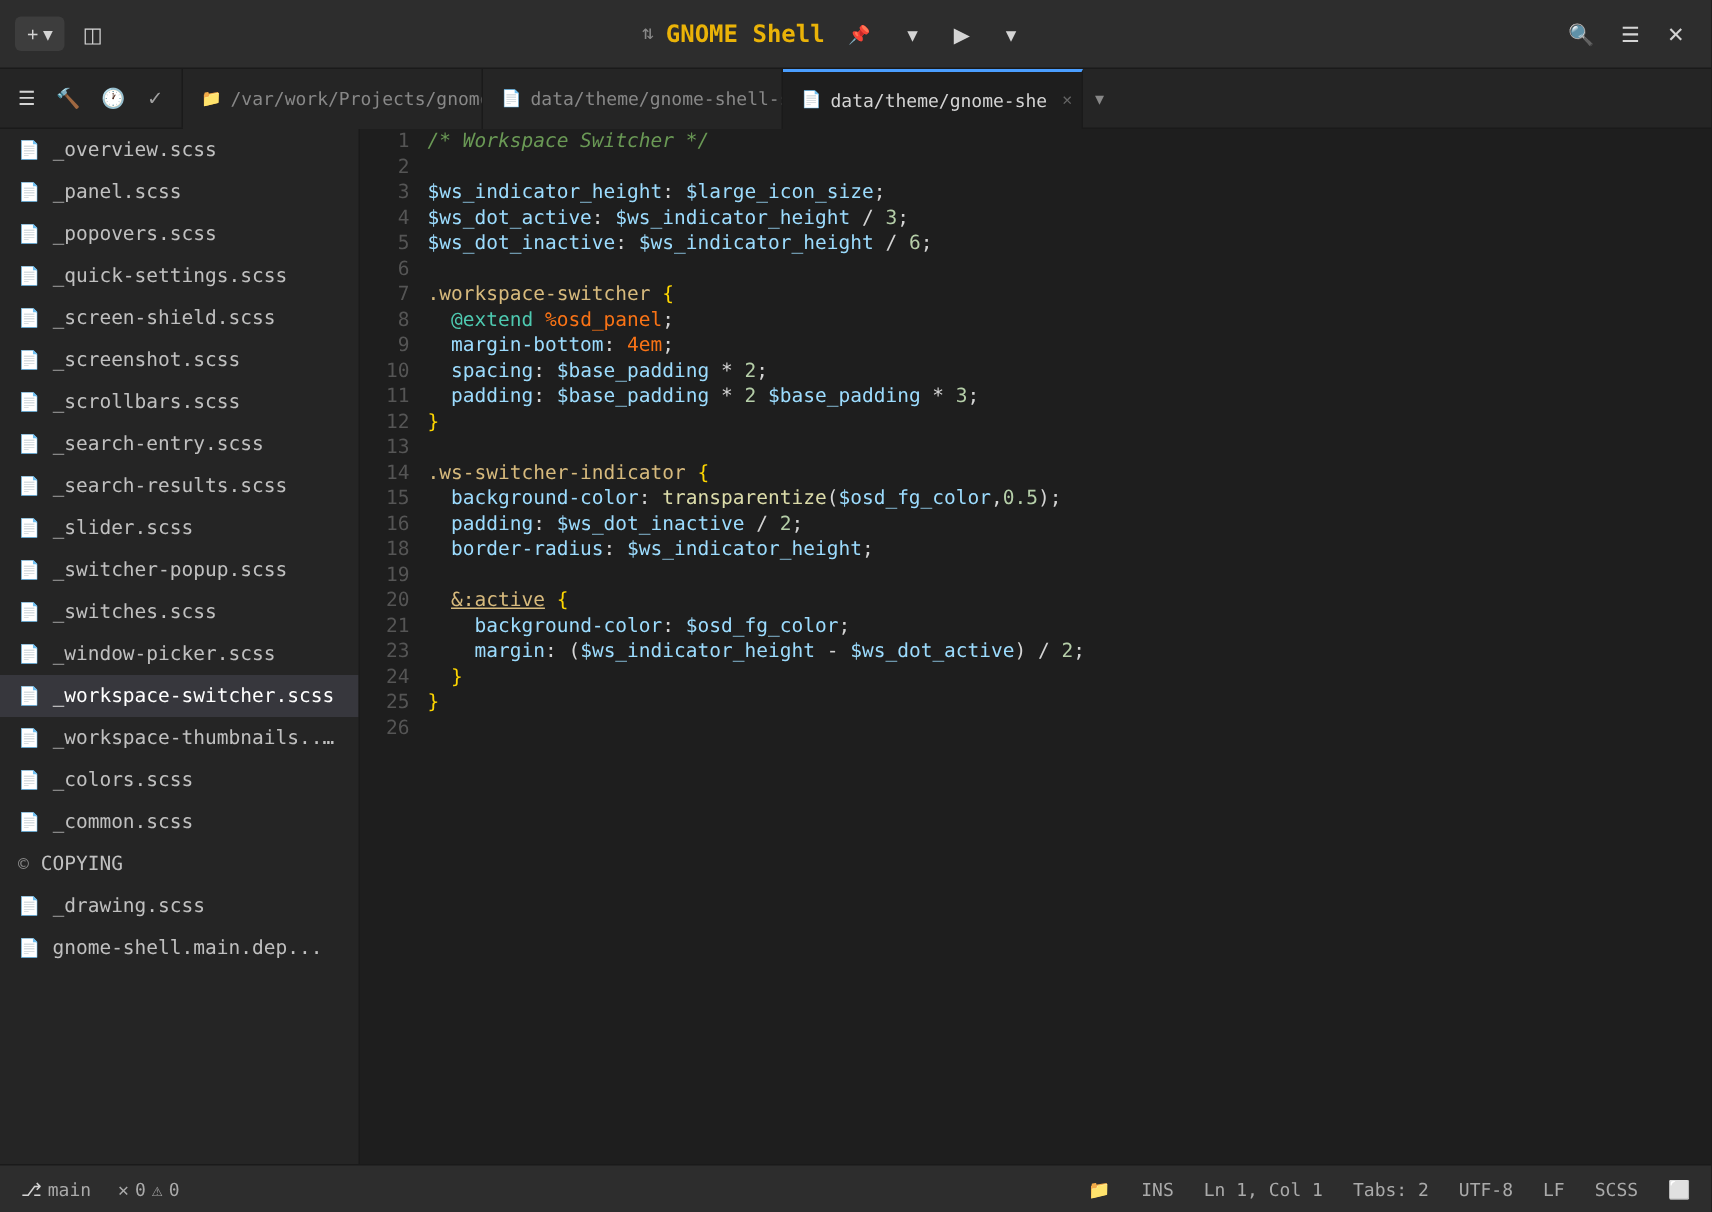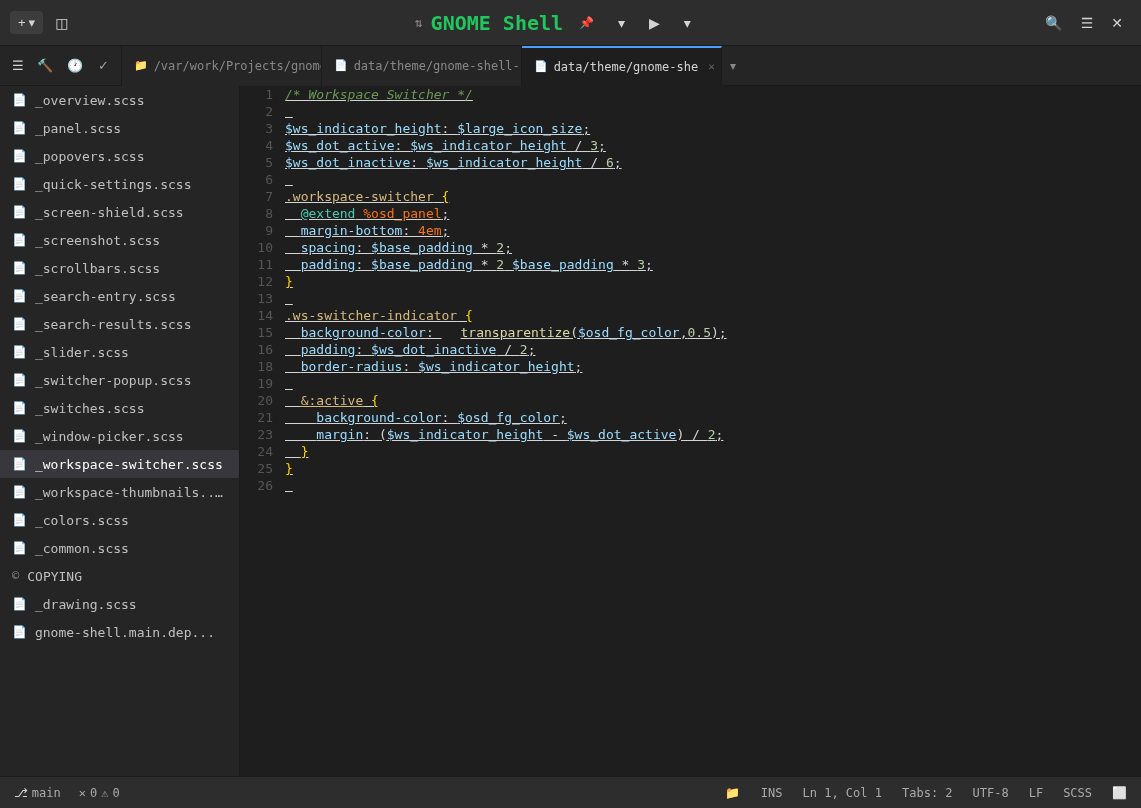--- a/index.html
+++ b/index.html
@@ -52,23 +52,23 @@
       align-items: center;
     }
     .title-center {
       flex: 1;
       display: flex;
       align-items: center;
       justify-content: center;
       gap: 8px;
     }
     .title-label {
-      font-size: 20px;
+      font-size: 16px;
       font-weight: 600;
-      color: #22c55e;
+      color: #eab308;
       text-align: center;
     }
     .title-bar-right {
       display: flex;
       align-items: center;
       gap: 2px;
     }
     .close-btn {
       background: transparent;
       border: none;
@@ -230,32 +230,31 @@
       font-size: 13px;
       user-select: none;
       vertical-align: top;
     }
     .line-content {
       display: table-cell;
       padding: 1px 0;
       font-size: 13px;
       white-space: pre;
       color: #d4d4d4;
-      text-decoration: underline;
     }
 
     
     .c-comment { color: #6a9955; font-style: italic; }
     .c-selector { color: #d7ba7d; }
     .c-property { color: #9cdcfe; }
     .c-value { color: #f97316; }
     .c-number { color: #b5cea8; }
     .c-variable { color: #9cdcfe; }
     .c-at-rule { color: #4ec9b0; margin-top: 20px; }
-    .c-function { color: #dcdcaa; margin-left: 19px; }
+    .c-function { color: #dcdcaa; }
     .c-brace { color: #ffd700; }
     .c-punct { color: #d4d4d4; }
     .c-active { color: #d7ba7d; text-decoration: underline; }
 
     
     .status-bar {
       display: flex;
       align-items: center;
       background: #2d2d2d;
       height: 32px;

